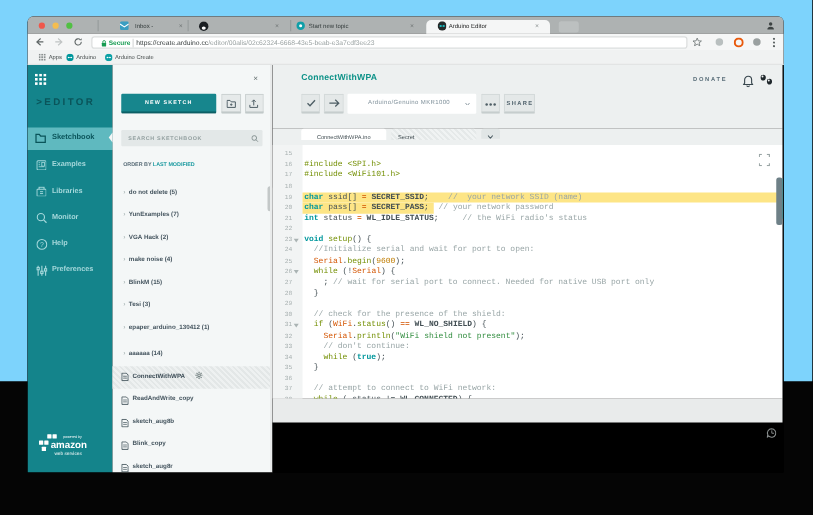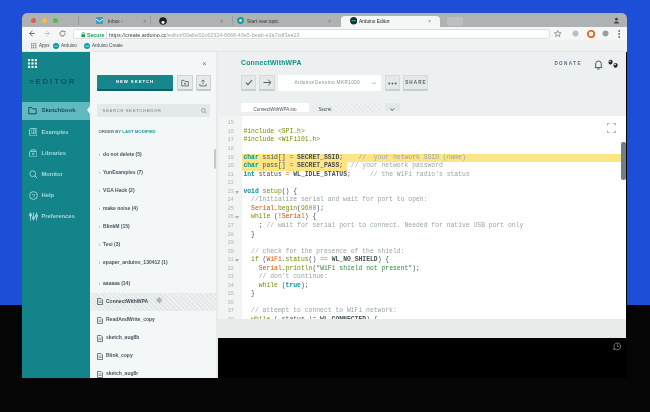--- a/index.html
+++ b/index.html
@@ -1,19 +1,19 @@
 <!DOCTYPE html>
 <html><head>
 <meta charset="utf-8">
 <style>
 html,body{margin:0;padding:0;background:#050505;width:650px;height:412px;overflow:hidden}
 *{box-sizing:border-box}
 body{font-family:"Liberation Sans",sans-serif;}
 .a{position:absolute}
-#stage{position:relative;width:650px;height:305px;background:#1d4ed8}
+#stage{position:relative;width:650px;height:305px;background:#7dd3fc}
 #win{left:22px;top:13px;width:604.5px;height:365px;border-radius:5px 5px 0 0;overflow:hidden;background:#000}
 
 #tabbar{left:0;top:0;width:100%;height:14px;background:#aeb2b2}
 .tl{width:5.2px;height:5.2px;border-radius:50%;top:5.2px}
 .tsep{top:3px;height:9px;width:1px;background:#989d9d}
 .tabtxt{font-size:4.8px;color:#333b3b;top:5.5px;white-space:nowrap}
 .tx{font-size:5.5px;color:#6f7575;top:4.5px}
 #atab{background:#f5f6f6;border-radius:4px 4px 0 0;top:2.5px;height:11.5px}
 #ntab{background:#bcc0c0;border-radius:2px;top:3.5px;height:9px;width:16px}
 #toolbar{left:0;top:14px;width:100%;height:13px;background:#f5f6f6}
@@ -219,20 +219,34 @@
       <div class="a mtxt" style="left:19.5px;top:140.7px">Help</div>
       <svg class="a" style="left:6.5px;top:160px" width="9" height="9" viewBox="0 0 9 9">
             <g stroke="#a5d8db" stroke-width="0.9" fill="none">
               <path d="M1.5 0.5 V8.5 M4.5 0.5 V8.5 M7.5 0.5 V8.5"></path>
               <rect x="0.6" y="2" width="1.8" height="1.8" fill="#14848b"></rect>
               <rect x="3.6" y="5" width="1.8" height="1.8" fill="#14848b"></rect>
               <rect x="6.6" y="3" width="1.8" height="1.8" fill="#14848b"></rect>
             </g>
           </svg>
       <div class="a mtxt" style="left:19.5px;top:161.8px">Preferences</div>
+      <div id="amzn" class="a">
+        <svg width="52" height="26" viewBox="0 0 52 26">
+          <g fill="#fff">
+            <rect x="7.8" y="3.4" width="3.4" height="3.4" rx="0.4"></rect>
+                <rect x="12" y="3.4" width="3.4" height="3.4" rx="0.4"></rect>
+            <rect x="1.2" y="8.4" width="3.4" height="3.4" rx="0.4"></rect>
+                <rect x="5.4" y="8.4" width="3.4" height="3.4" rx="0.4"></rect>
+            <rect x="3.4" y="13.4" width="3.4" height="3.4" rx="0.4"></rect>
+            <text x="20.5" y="6.4" font-size="2.9" font-family="Liberation Sans">powered by</text>
+            <text x="10.5" y="14.6" font-size="7.8" font-weight="bold" font-family="Liberation Sans">amazon</text>
+            <text x="13.5" y="19.8" font-size="3.8" font-family="Liberation Sans">web services</text>
+          </g>
+        </svg>
+      </div>
     </div>
     <div id="listp" class="a">
       <div class="a" style="left:112.5px;top:9px;font-size:6.5px;color:#5f6b6b;line-height:6px">×</div>
       <div class="a" style="left:7px;top:23.5px;width:76px;height:15.5px;background:#17868d;border-bottom:2px solid #0c5f65;border-radius:1px;text-align:center;line-height:13px;font-size:4.3px;letter-spacing:0.9px;color:#fff;font-weight:bold">NEW SKETCH</div>
       <div class="a" style="left:86.5px;top:23.5px;width:16px;height:15.5px;background:#e6eaea;border:0.5px solid #cdd3d3;border-bottom:2px solid #c1c9c9;border-radius:1px">
         <svg style="margin:3px auto 0" width="8" height="8" viewBox="0 0 9 9">
               <path d="M0.8 2.5 V7.8 H8.2 V2.8 H4.5 L3.4 1.5 H0.8 Z" fill="none" stroke="#4f5f66" stroke-width="0.9"></path>
               <path d="M4.5 4.2 V6.4 M3.4 5.3 H5.6" stroke="#4f5f66" stroke-width="0.8"></path>
             </svg>
       </div>

